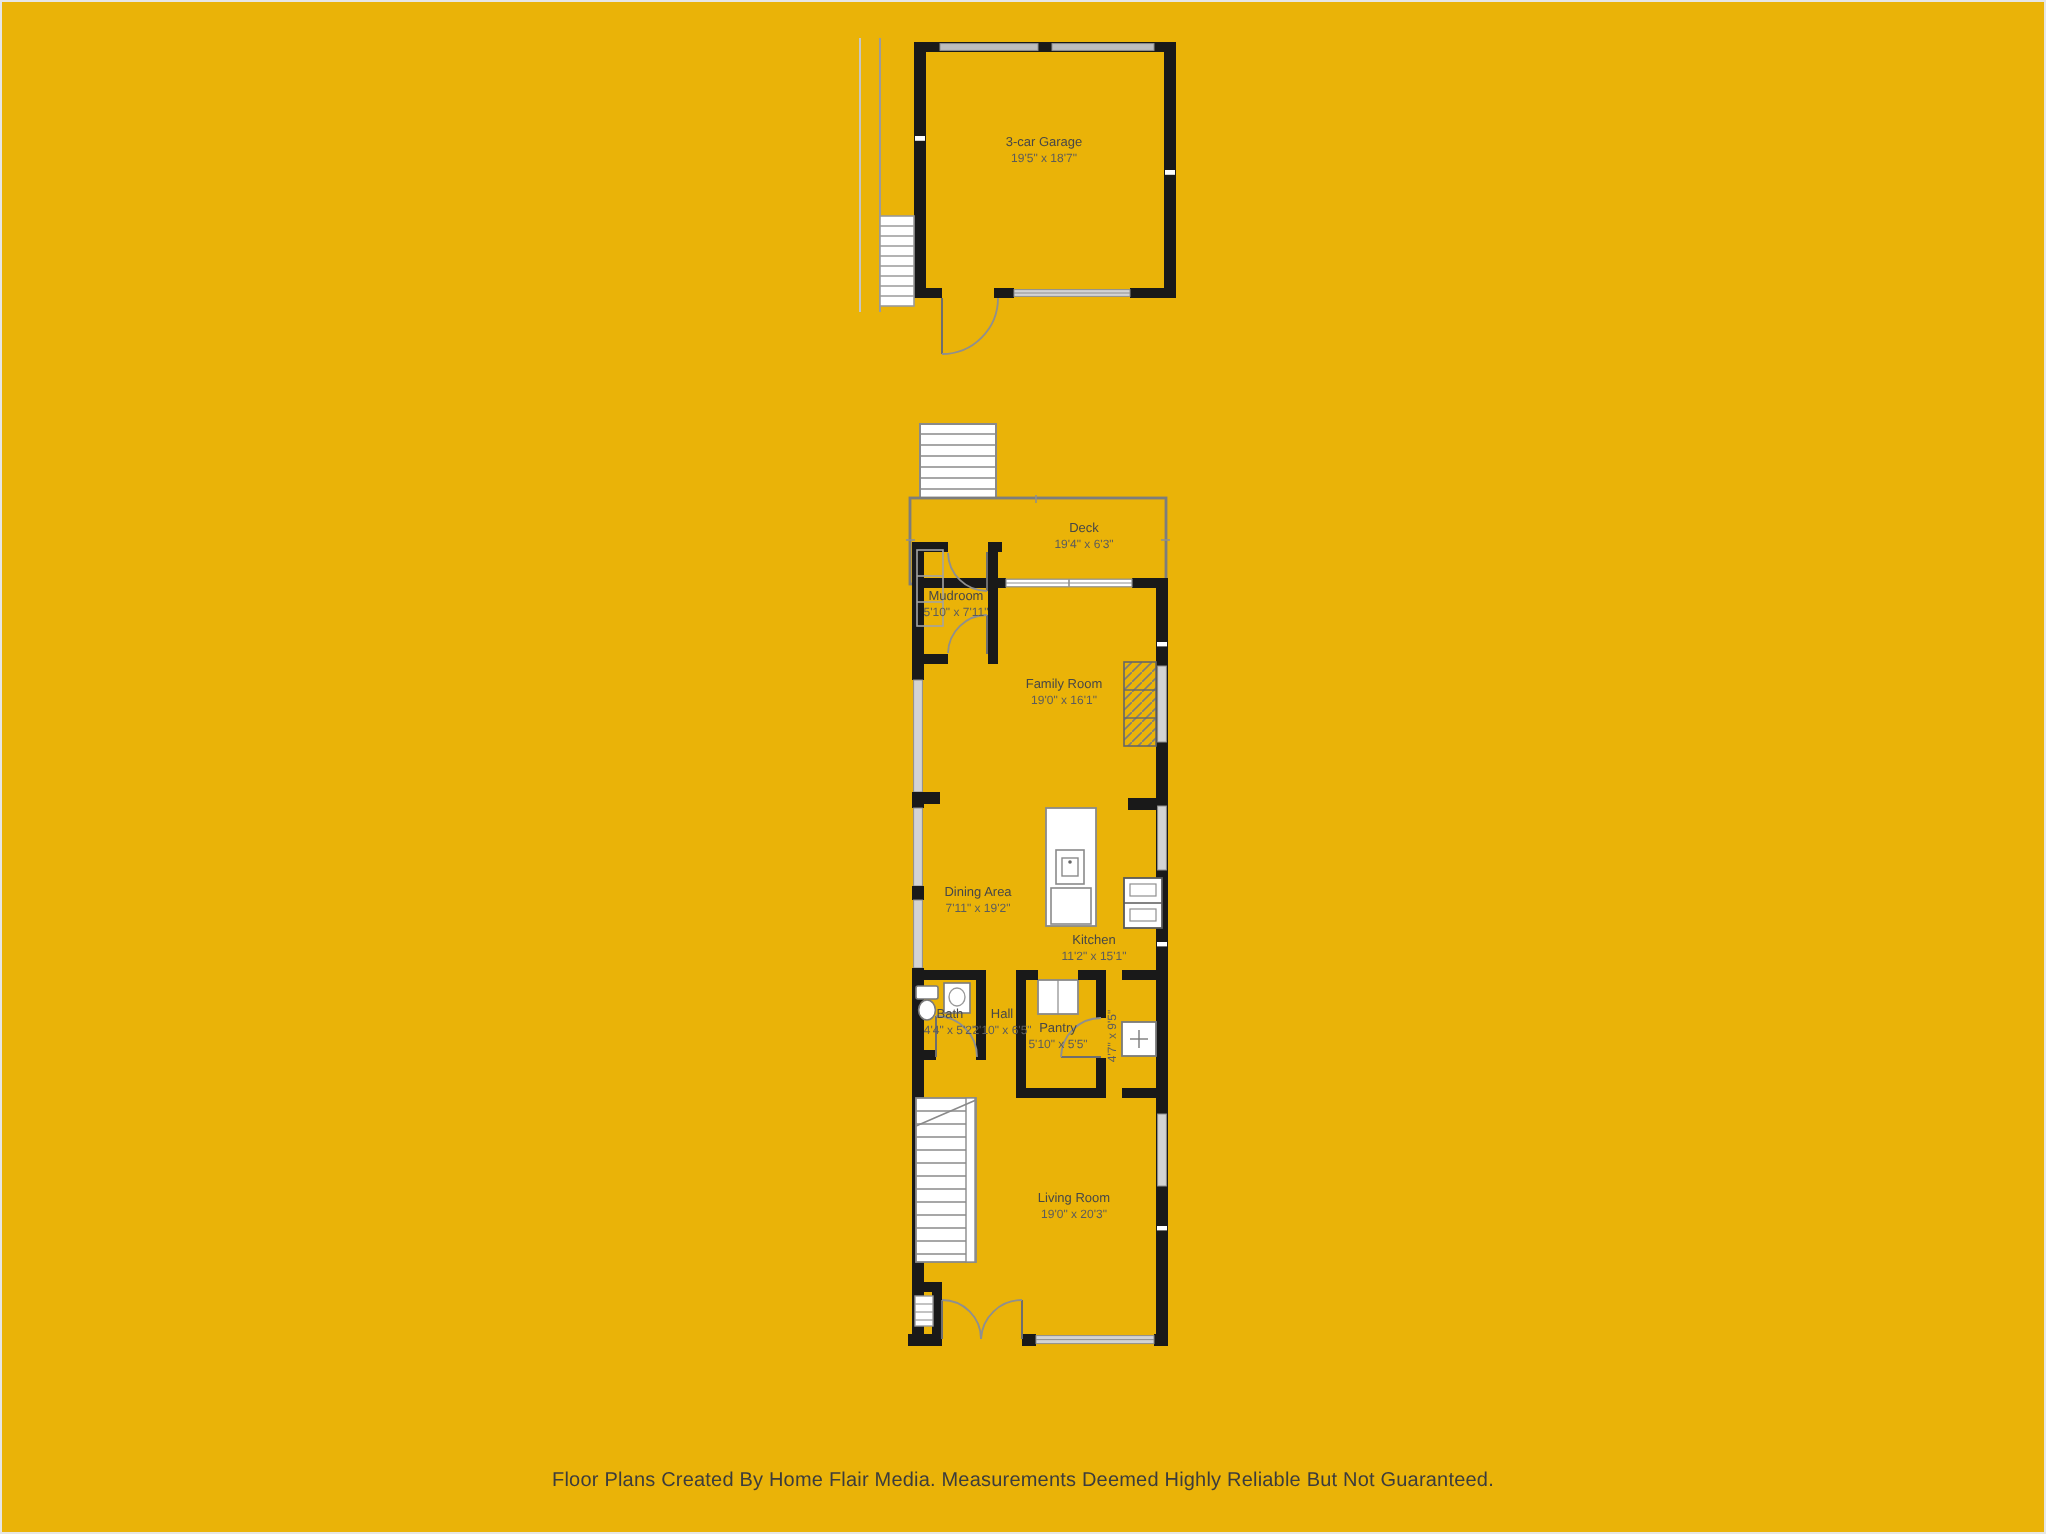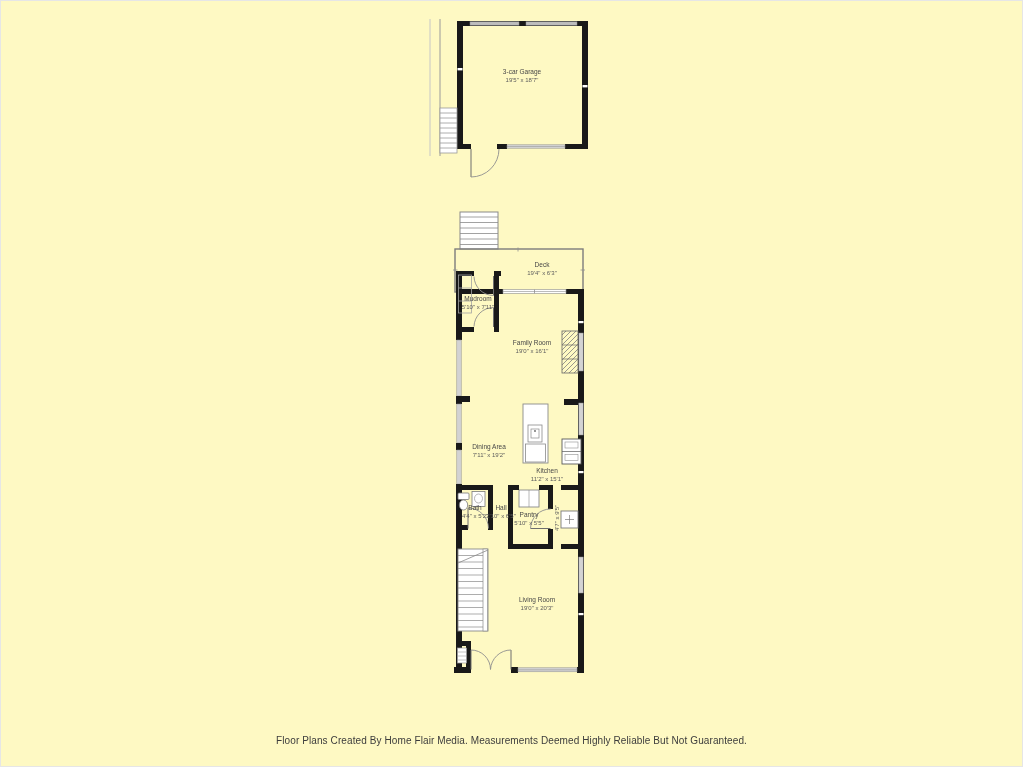--- a/index.html
+++ b/index.html
@@ -1,17 +1,17 @@
 <!DOCTYPE html>
 <html><head>
 <meta charset="utf-8">
 <style>
   html,body{margin:0;padding:0;background:#fff;}
   #frame{
-    position:relative;width:1023px;height:767px;background:#fef9c3;
+    position:relative;width:1023px;height:767px;background:#eab308;
     border:1px solid #e6e6e6;box-sizing:border-box;overflow:hidden;
     font-family:"Liberation Sans", sans-serif;
   }
   #plan-svg{position:absolute;left:0;top:0;}
   .label{
     position:absolute;transform:translate(-50%,-50%);
     text-align:center;white-space:nowrap;color:#4d4d4d;line-height:8px;
   }
   .label .name{display:block;font-size:6.5px;color:#474747;}
   .label .dims{display:block;font-size:6px;color:#5c5c5c;}

